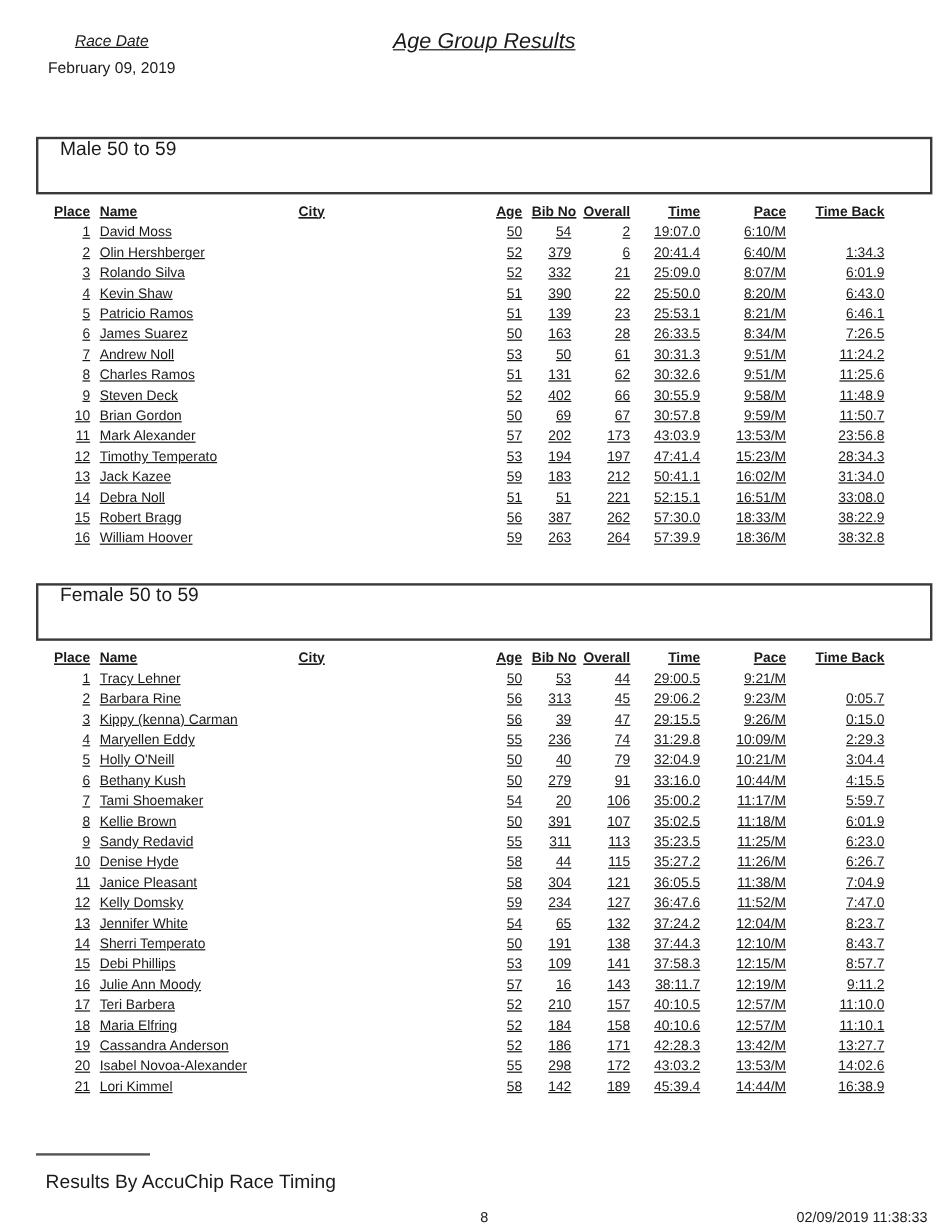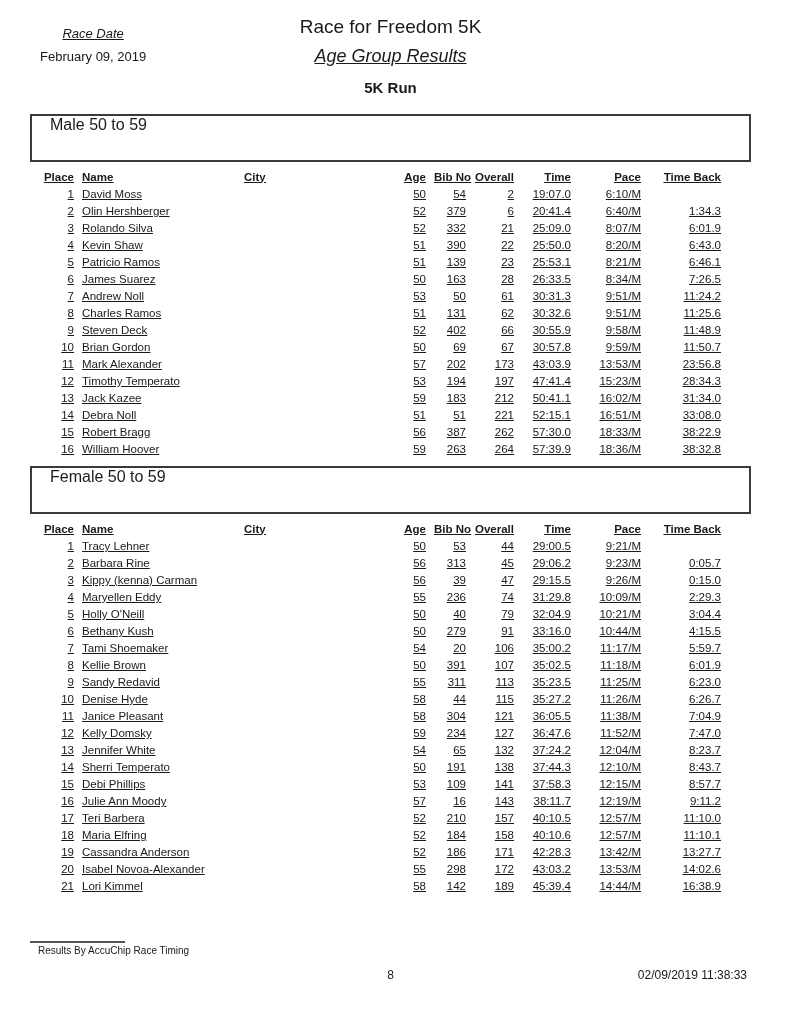--- a/index.html
+++ b/index.html
@@ -3,78 +3,76 @@
 <meta charset="utf-8">
 <style>
   * { box-sizing: border-box; }
   html, body { margin: 0; padding: 0; background: #ffffff; }
   body {
     width: 791px; height: 1024px;
     font-family: "Liberation Sans", sans-serif;
     color: #1a1a1a;
     overflow: hidden;
   }
-  .page { position: relative; width: 791px; height: 1024px; padding: 14px 40px 0 30px; }
+  .page { position: relative; width: 791px; height: 1024px; padding: 14px 14px 0 30px; }
 
   
   .header { position: relative; height: 94px; }
   .race-date-block { position: absolute; left: 10px; top: 12px; text-align: center; }
   .race-date-label { font-size: 13px; font-style: italic; text-decoration: underline; }
   .race-date-value { font-size: 13px; margin-top: 8px; }
   .title-block { text-align: center; padding-top: 2px; }
   .doc-title { font-size: 19px; line-height: 22px; }
   .doc-subtitle { font-size: 18px; line-height: 21px; font-style: italic; text-decoration: underline; margin-top: 8px; }
   .doc-event { font-size: 15px; line-height: 17px; font-weight: bold; margin-top: 12px; }
 
   
   .group-box {
     border: 2px solid #3a3a3a;
     height: 48px;
     display: flex; 
     padding-left: 18px;
     margin-top: 6px;
     background: #fff;
   }
-  .group-section + .group-section .group-box { margin-top: 8px; }
+  .group-section + .group-section .group-box { margin-top: 28px; }
   .group-title { font-size: 16px; }
 
   .table-wrap { margin-right: 36px; }
   table.results-table { width: 100%; border-collapse: collapse; table-layout: fixed; margin-top: 4px; text-decoration: underline; }
   .results-table th {
     font-size: 11.5px; font-weight: bold; text-decoration: underline;
     padding: 3px 4px 2px 4px; white-space: nowrap; height: 20px;
   }
   .results-table td {
     font-size: 11.5px; padding: 0 4px; white-space: nowrap; overflow: hidden;
     height: 17px; line-height: 17px;
   }
   .al { text-align: left; }
   .ar { text-align: right; }
 
   
   .footer-rule { width: 95px; border-top: 2px solid #555; margin-top: 46px; }
-  .footer-results { font-size: 10px; padding-left: 8px; margin-top: 2px; }
+  .footer-results { font-size: 16px; padding-left: 8px; margin-top: 14px; }
   .footer-bottom { position: relative; margin-top: 12px; height: 18px; }
   .page-number { position: absolute; left: 50%; transform: translateX(-50%); font-size: 12px; }
   .timestamp { position: absolute; right: 4px; font-size: 12px; }
 </style>
 </head>
 <body>
 
 <div class="page">
 
   <div class="header">
     <div class="race-date-block">
       <div class="race-date-label">Race Date</div>
       <div class="race-date-value">February 09, 2019</div>
     </div>
     <div class="title-block">
-      <div class="doc-title">Race for Freedom 5K</div>
       <div class="doc-subtitle">Age Group Results</div>
-      <div class="doc-event">5K Run</div>
     </div>
   </div>
 
   <div id="sections">
   <section class="group-section">
     <div class="group-box">
       <span class="group-title">Male 50 to 59</span>
     </div>
     <div class="table-wrap">
       <table class="results-table">

